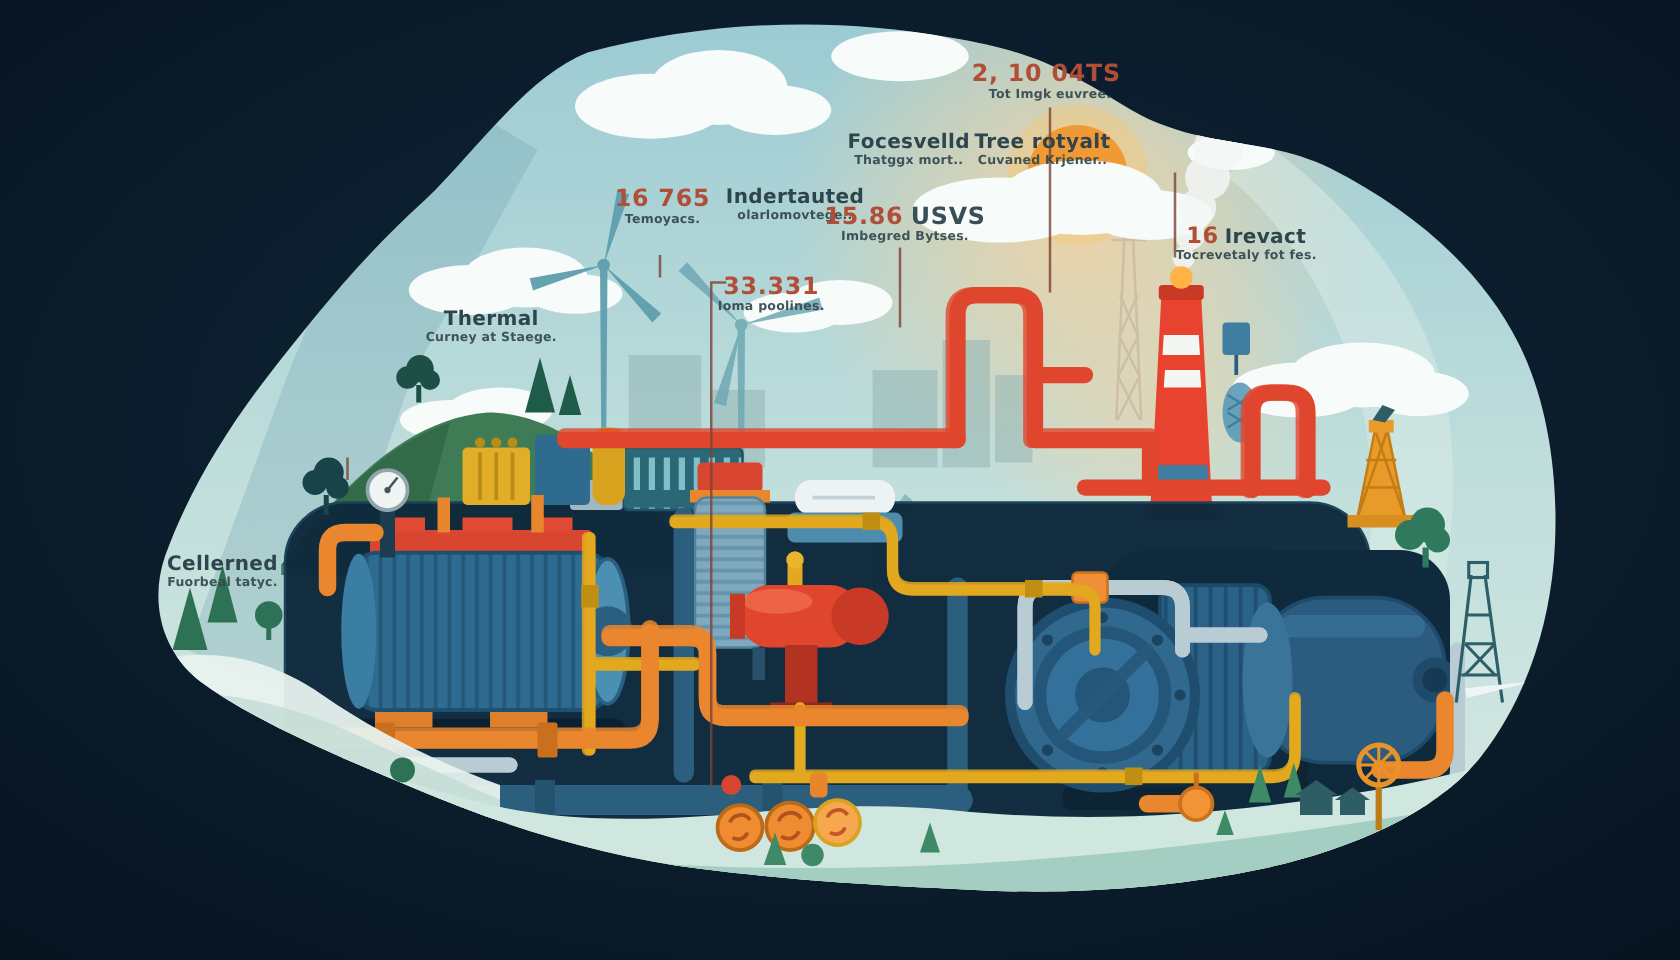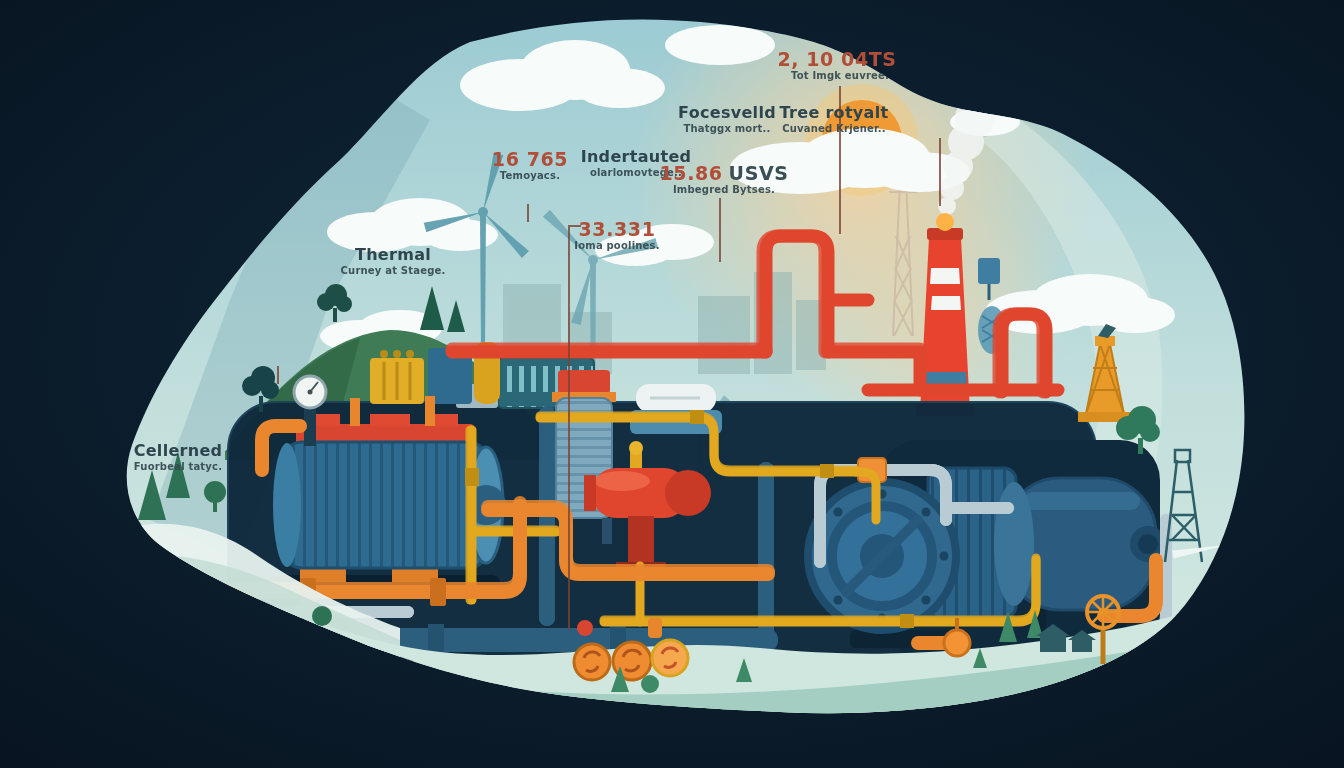--- a/index.html
+++ b/index.html
@@ -506,20 +506,24 @@
   <div class="cap">Temoyacs.</div>
 </div>
 <div class="lbl" style="left:636px;top:148px">
   <div class="ttl">Indertauted</div>
   <div class="cap">olarlomovtege..</div>
 </div>
 <div class="lbl" style="left:724px;top:162px">
   <div class="num"><span>15.86</span><span class="unit">USVS</span></div>
   <div class="cap">Imbegred Bytses.</div>
 </div>
+<div class="lbl" style="left:997px;top:178px">
+  <div class="ttl"><span class="num-inline">16</span><span>Irevact</span></div>
+  <div class="cap">Tocrevetaly fot fes.</div>
+</div>
 <div class="lbl" style="left:617px;top:218px">
   <div class="num"><span>33.331</span></div>
   <div class="cap">Ioma poolines.</div>
 </div>
 <div class="lbl" style="left:393px;top:246px">
   <div class="ttl">Thermal</div>
   <div class="cap">Curney at Staege.</div>
 </div>
 <div class="lbl" style="left:178px;top:442px">
   <div class="ttl">Cellerned</div>

